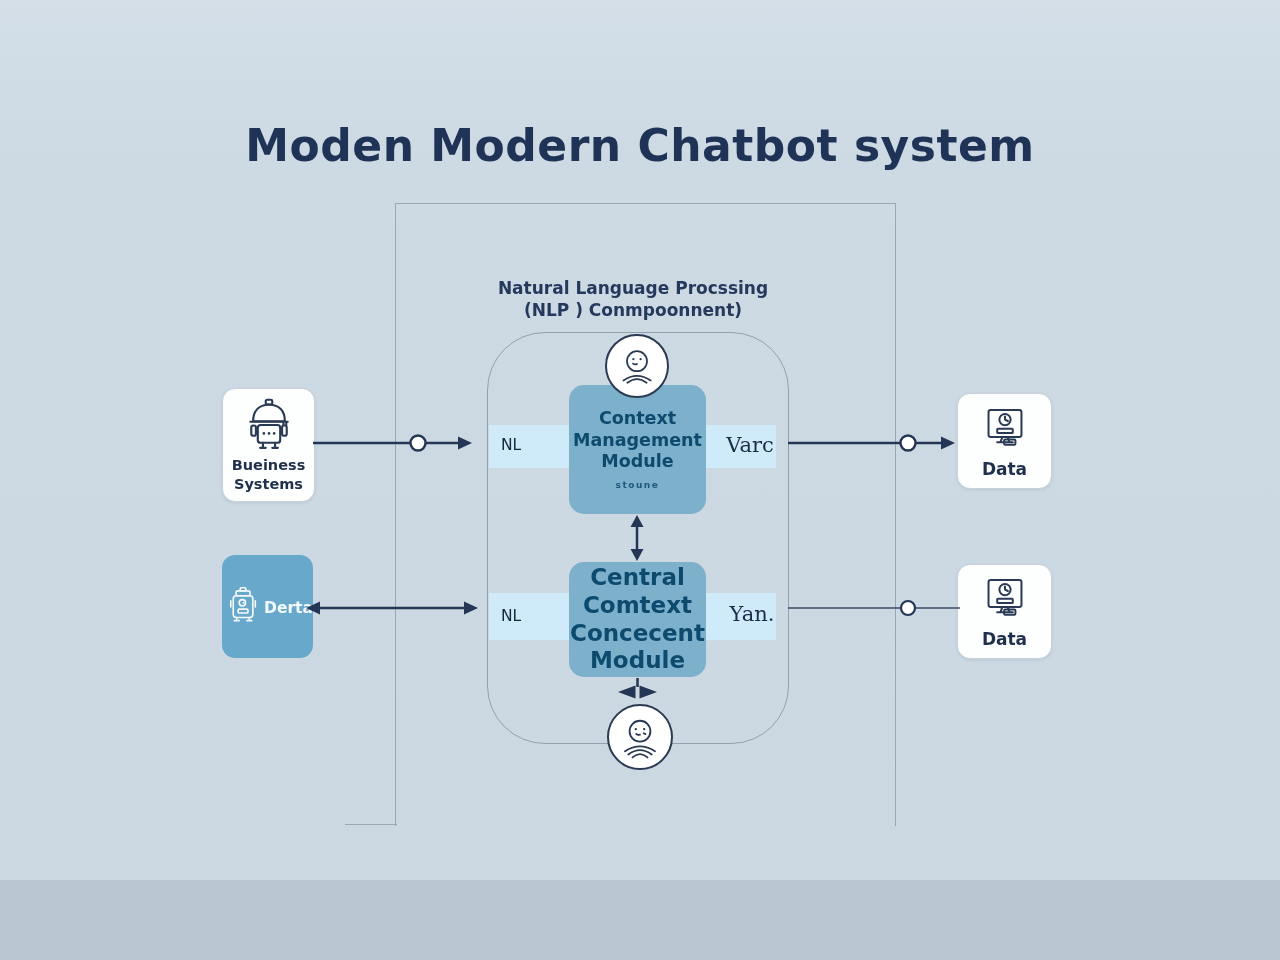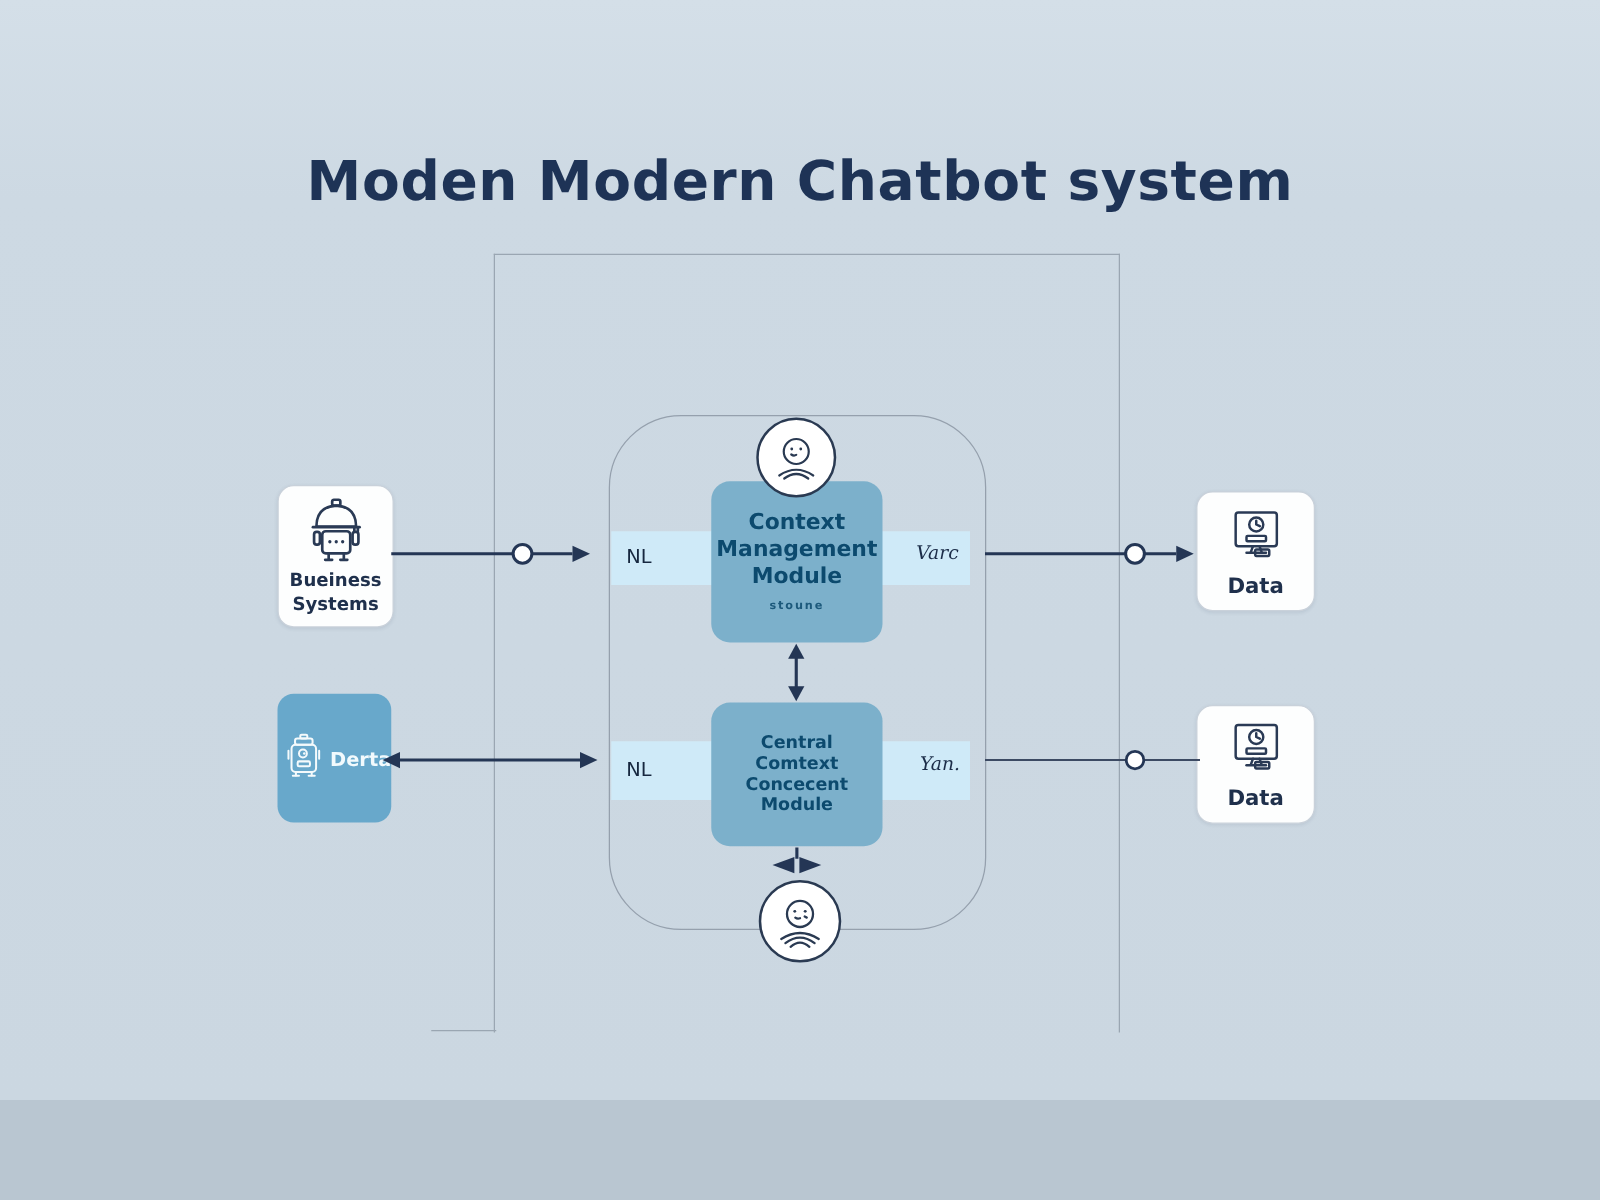--- a/index.html
+++ b/index.html
@@ -25,31 +25,31 @@
                  border:1.6px solid #95a0ad;border-radius:58px;}
 
   .band{background:#cfeaf8;}
   .band1{left:489px;top:425px;width:287px;height:43px;}
   .band2{left:489px;top:593px;width:287px;height:47px;}
 
   .module{background:#7cb0cb;border-radius:15px;color:#0c4a6e;display:flex;
           flex-direction:column;align-items:center;justify-content:center;
           text-align:center;font-weight:600;z-index:3;}
   .module1{left:569px;top:385px;width:137px;height:129px;font-size:17.5px;line-height:1.24;}
-  .module2{left:569px;top:562px;width:137px;height:115px;font-size:14px;line-height:1.2;}
+  .module2{left:569px;top:562px;width:137px;height:115px;font-size:23px;line-height:1.2;}
   .module-sub{font-size:9px;margin-top:7px;opacity:.85;letter-spacing:1.5px;font-weight:600;}
 
   .avatar{background:#fff;border:2.6px solid #2a3a52;border-radius:50%;
           display:flex;align-items:center;justify-content:center;z-index:5;}
   .avatar-top{left:605px;top:334px;width:60px;height:60px;}
   .avatar-bottom{left:607px;top:704px;width:62px;height:62px;}
 
   .nl-label{width:60px;font-size:15.5px;font-weight:500;color:#16273f;z-index:4;}
   .nl1{left:501px;top:436px;} .nl2{left:501px;top:607px;}
-  .hand-label{width:72px;text-align:center;font-size:15px;font-style:italic;
+  .hand-label{width:72px;text-align:center;font-size:21px;
               font-family:"DejaVu Serif","Liberation Serif",serif;color:#1c2d49;z-index:4;}
   .var1{left:714px;top:433px;} .var2{left:716px;top:602px;}
 
   .white-box{background:#fdfefe;border:1.5px solid #c9d1da;border-radius:13px;
              box-shadow:0 1px 3px rgba(40,60,90,.10);display:flex;flex-direction:column;
              align-items:center;justify-content:center;text-align:center;color:#1f304c;z-index:4;}
   .biz-box{left:222px;top:388px;width:91px;height:112px;font-size:14.5px;font-weight:700;line-height:1.25;}
   .data-box-r1{left:957px;top:393px;width:93px;height:94px;font-size:17px;font-weight:700;}
   .data-box-r2{left:957px;top:564px;width:93px;height:93px;font-size:17px;font-weight:700;}
   .derta-box{left:222px;top:555px;width:91px;height:103px;background:#68a8cb;border-radius:13px;
@@ -67,20 +67,22 @@
 </head>
 <body>
 
 <div class="canvas">
 
   <div class="abs title">Moden Modern Chatbot system</div>
 
   <div class="abs outer-rect"></div>
   <div class="abs outer-tail"></div>
 
+  <div class="abs nlp-label multiline">Natural Language Procssing
+(NLP ) Conmpoonnent)</div>
 
   <div class="abs nlp-container"></div>
 
   <div class="abs band band1"></div>
   <div class="abs band band2"></div>
 
   <div class="abs nl-label nl1">NL</div>
   <div class="abs nl-label nl2">NL</div>
   <div class="abs hand-label var1">Varc</div>
   <div class="abs hand-label var2">Yan.</div>

